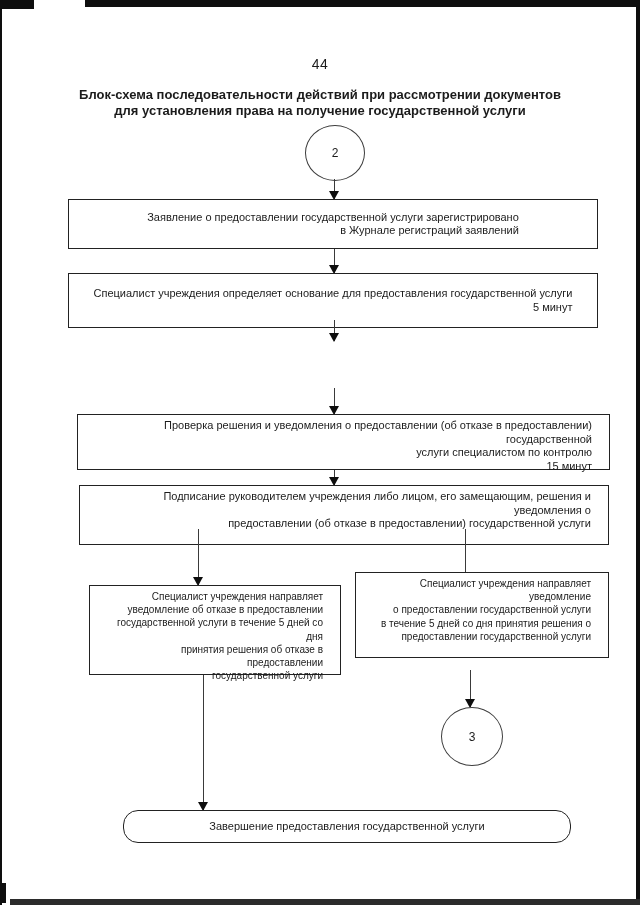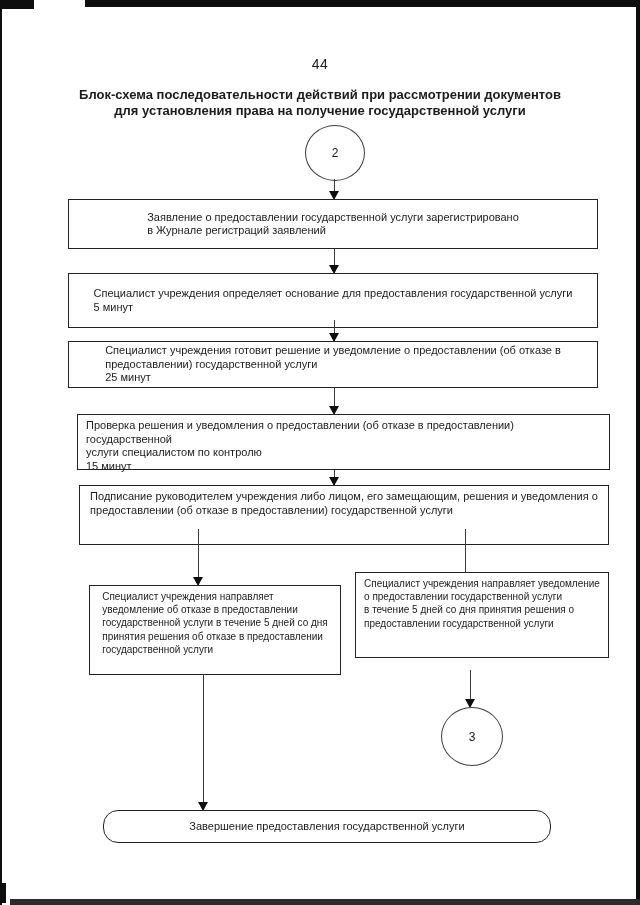--- a/index.html
+++ b/index.html
@@ -16,26 +16,26 @@
     font-weight:bold; font-size:13px; line-height:16px; white-space:pre-line;
   }
   .circle {
     position:absolute; border:1px solid #3d3d3d; border-radius:50%;
     display:flex; align-items:center; justify-content:center;
     font-size:12px; background:#fff;
   }
   .box {
     position:absolute; box-sizing:border-box; border:1.5px solid #222222;
     background:#fff; display:flex; justify-content:center; align-items:center;
-    text-align:left; font-size:11px; line-height:13.5px; white-space:pre-line;
-    padding:2px 8px;
+    text-align:right; font-size:11px; line-height:13.5px; white-space:pre-line;
+    padding:2px 17px;
   }
   .box.top { align-items:flex-start; padding-top:4px;margin-left:11px; }
   .box.small { font-size:10px; line-height:13.2px; }
-  .box.rounded { border-radius:15px; }
+  .box.rounded { border-radius:15px;margin-left:20px; }
   .varrow { position:absolute; width:0; border-left:1.2px solid #3a3a3a; }
   .varrow::after {
     content:""; position:absolute; left:-6px; bottom:-1px; width:0; height:0;
     border-left:5.5px solid transparent; border-right:5.5px solid transparent;
     border-top:9px solid #0d0d0d;
   }
   .art { position:absolute; background:#0e0e0e; }
 
   
   #c2   { left:305px; top:125px; width:58px; height:54px; }
@@ -84,23 +84,20 @@
   <div class="varrow" id="a1"></div>
 
   <div class="box" id="bx1">Заявление о предоставлении государственной услуги зарегистрировано
 в Журнале регистраций заявлений</div>
   <div class="varrow" id="a2"></div>
 
   <div class="box" id="bx2">Специалист учреждения определяет основание для предоставления государственной услуги
 5 минут</div>
   <div class="varrow" id="a3"></div>
 
-  <div class="box" id="bx3">Специалист учреждения готовит решение и уведомление о предоставлении (об отказе в
-предоставлении) государственной услуги
-25 минут</div>
   <div class="varrow" id="a4"></div>
 
   <div class="box top" id="bx4">Проверка решения и уведомления о предоставлении (об отказе в предоставлении) государственной
 услуги специалистом по контролю
 15 минут</div>
   <div class="varrow" id="a5"></div>
 
   <div class="box top" id="bx5">Подписание руководителем учреждения либо лицом, его замещающим, решения и уведомления о
 предоставлении (об отказе в предоставлении) государственной услуги</div>
 

